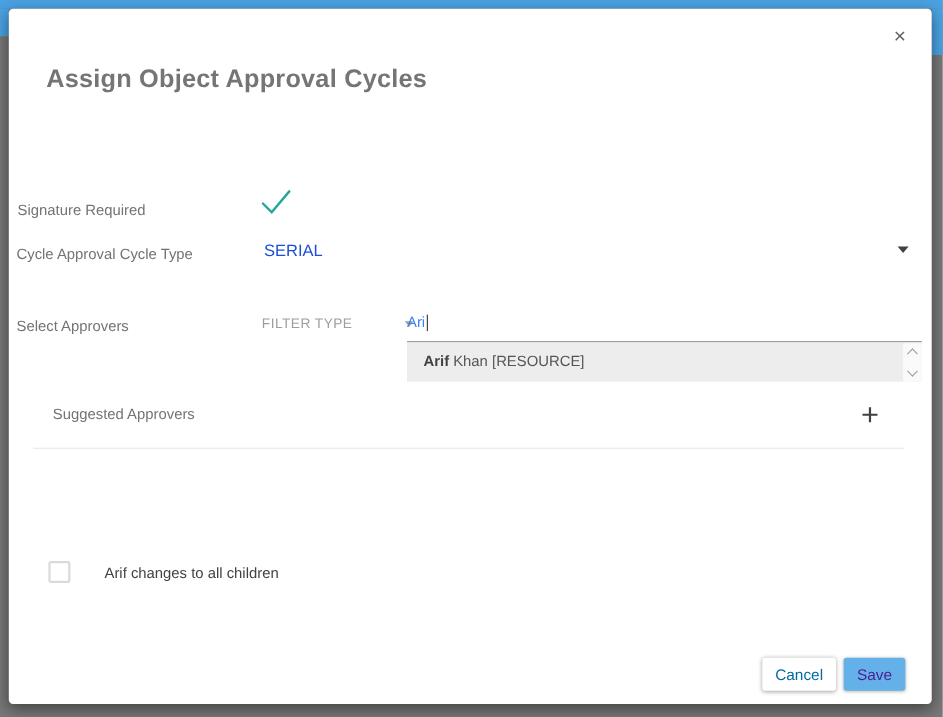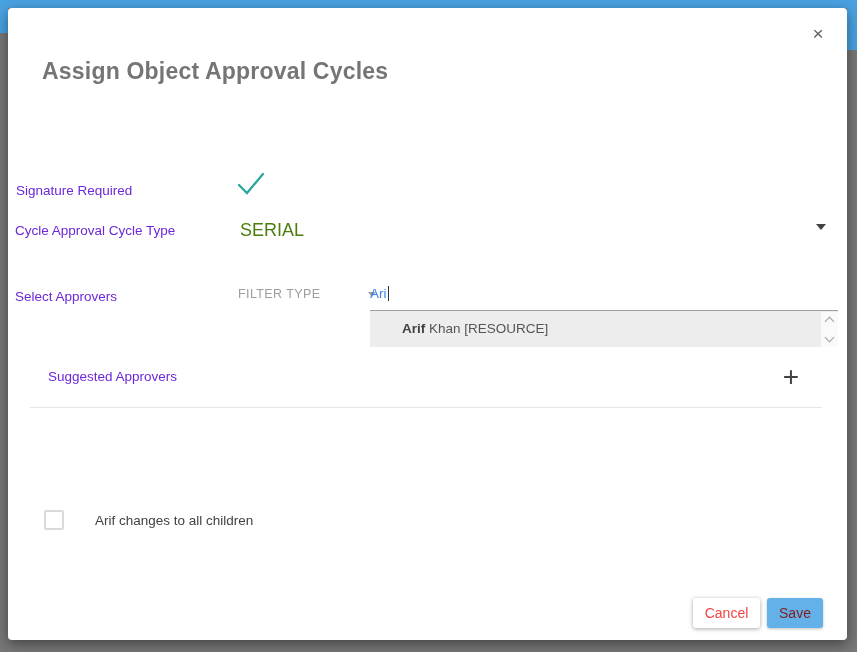--- a/index.html
+++ b/index.html
@@ -19,30 +19,30 @@
     background:#ffffff;border-radius:4px;box-shadow:0 4px 14px rgba(0,0,0,.45);
   }
   .close-btn{
     position:absolute;left:798px;top:14px;width:24px;height:24px;
     line-height:24px;text-align:center;font-size:19px;color:#616161;cursor:pointer;
   }
   .dlg-title{
     position:absolute;left:34px;top:34px;
     font-size:23px;font-weight:bold;color:#757575;letter-spacing:.2px;margin-top:16px;
   }
-  .lbl{position:absolute;font-size:13.5px;color:#6d28d9;}
+  .lbl{position:absolute;font-size:13.5px;color:#737373;}
   .lbl-sig{left:8px;top:175px;}
   .lbl-cycle{left:7px;top:215px;}
   .lbl-appr{left:7px;top:281px;text-align:right;}
   .lbl-sugg{left:40px;top:361px;}
 
   .check-wrap{position:absolute;left:227px;top:163px;width:32px;height:26px;}
 
   .select-row{position:absolute;left:232px;top:212px;width:590px;height:20px;cursor:pointer;}
-  .select-value{font-size:18px;color:#4d7c0f;}
+  .select-value{font-size:15px;color:#1d4ed8;}
   .select-caret{
     position:absolute;right:4px;top:4px;width:0;height:0;
     border-left:5px solid transparent;border-right:5px solid transparent;
     border-top:6px solid #424242;
   }
 
   .filter-dd{
     position:absolute;left:230px;top:279px;display:flex;align-items:center;cursor:pointer;gap:40px;
   }
   .filter-label{font-size:12.5px;color:#9e9e9e;letter-spacing:.4px;}
@@ -55,21 +55,21 @@
   .search-area{position:absolute;left:362px;top:276px;width:468px;height:26px;cursor:text;}
   .search-text{font-size:13.5px;color:#3b82f6;}
   .caret-bar{display:inline-block;width:1px;height:15px;background:#333;vertical-align:text-bottom;margin-left:1px;}
 
   .sugg-box{
     position:absolute;left:362px;top:302px;width:468px;height:37px;
     background:#ededed;border-top:1px solid #9e9e9e;box-sizing:border-box;
   }
   .sugg-item{
     position:absolute;left:0;top:0;right:17px;height:36px;line-height:36px;
-    padding-left:32px;font-size:13.5px;color:#555;cursor:pointer;
+    padding-left:15px;font-size:13.5px;color:#555;cursor:pointer;
     white-space:nowrap;overflow:hidden;
   }
   .sugg-item b{color:#424242;}
   .sugg-scroll{
     position:absolute;right:0;top:1px;width:17px;height:35px;background:#fafafa;
   }
   .chev{position:absolute;left:5px;width:6px;height:6px;
     border-right:1.5px solid #9e9e9e;border-bottom:1.5px solid #9e9e9e;cursor:pointer;}
   .chev.up{top:6px;transform:rotate(-135deg);}
   .chev.down{bottom:6px;transform:rotate(45deg);}
@@ -84,25 +84,25 @@
     position:absolute;left:36px;top:502px;width:16px;height:16px;
     border:2px solid #dadada;border-radius:2px;background:#fff;cursor:pointer;
   }
   .lbl-apply{left:87px;top:505px;color:#424242;}
 
   .btn{
     position:absolute;top:590px;height:30px;border-radius:3px;
     font-size:14px;text-align:center;line-height:30px;cursor:pointer;box-sizing:border-box;
   }
   .btn-cancel{
-    left:685px;width:67px;background:#ffffff;color:#ef4444;
+    left:685px;width:67px;background:#ffffff;color:#0369a1;
     box-shadow:0 1px 4px rgba(0,0,0,.35);
   }
   .btn-save{
-    left:759px;width:56px;background:#64b0e8;color:#7f1d1d;
+    left:759px;width:56px;background:#64b0e8;color:#4c1d95;
     box-shadow:0 1px 3px rgba(0,0,0,.25);
   }
 </style>
 </head>
 <body>
 
 <div class="blue-top"></div>
 <div class="blue-left"></div>
 <div class="blue-right"></div>
 

